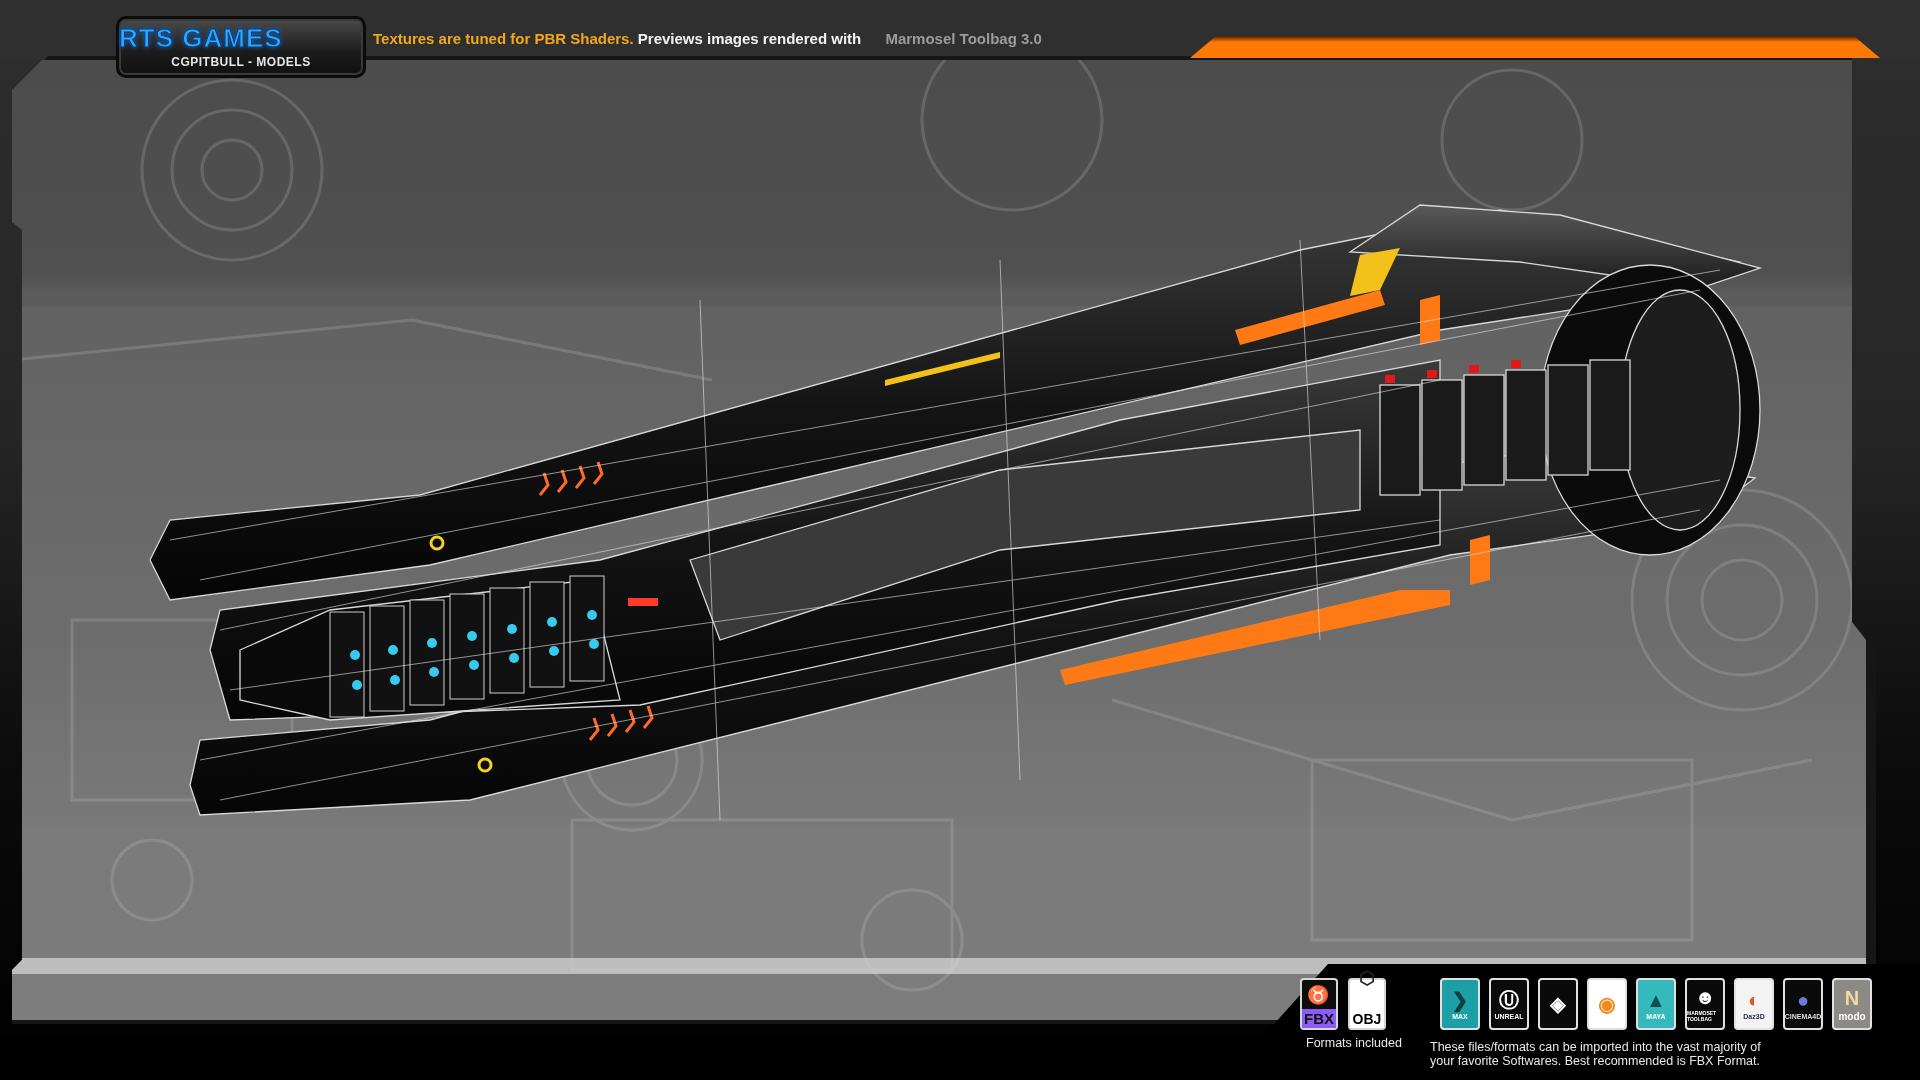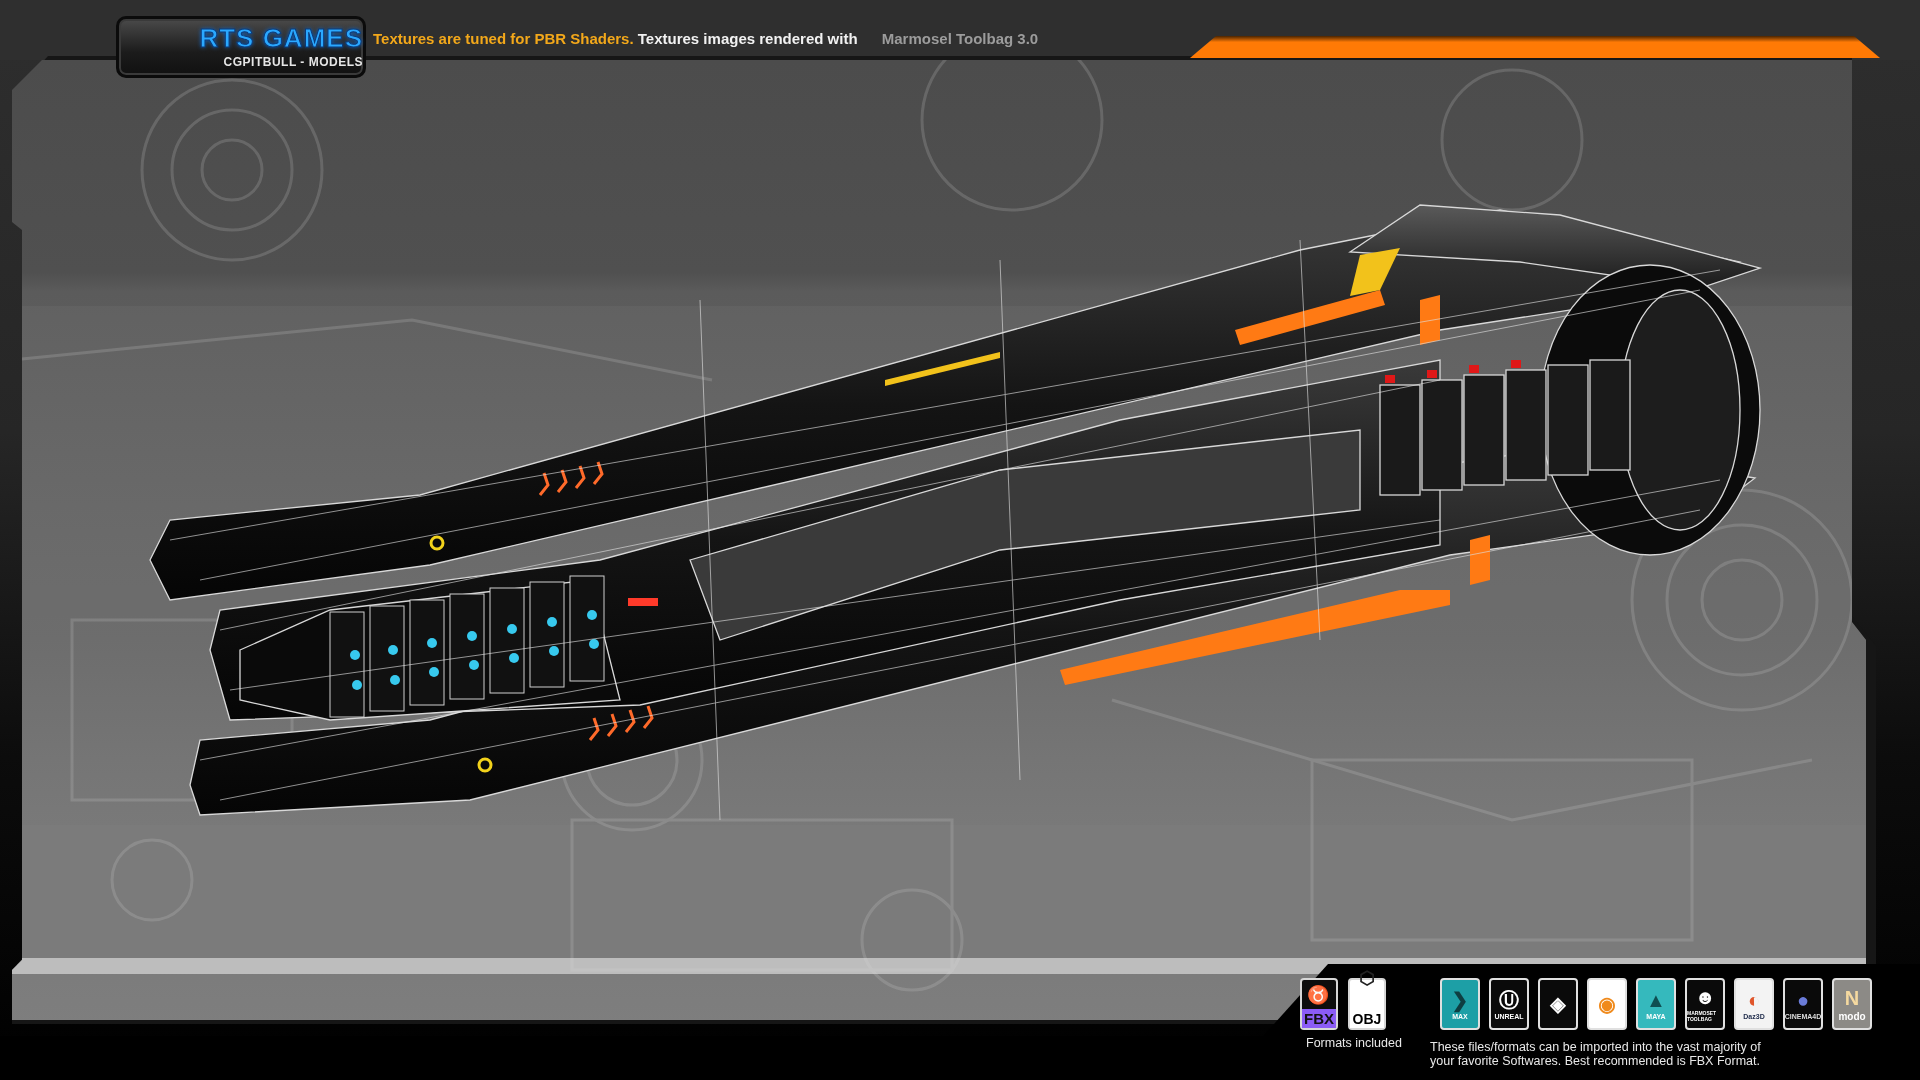--- a/index.html
+++ b/index.html
@@ -37,26 +37,26 @@
 
   
   .logo {
     position:absolute; left:116px; top:16px; width:244px; height:56px;
     border-radius:10px;
     background: linear-gradient(180deg, #4a4a4a 0%, #1b1b1b 60%, #111 100%);
     border:3px solid #0b0b0b; box-shadow: 0 0 0 2px #3a3a3a inset;
   }
   .logo-accent { position:absolute; left:190px; top:17px; width:150px; height:3px; background:#e6a519; }
   .logo-title {
-    position:absolute; left:0; top:4px; width:100%; text-align:right;
+    position:absolute; left:0; top:4px; width:100%; text-align:left;
     font-family:"Liberation Sans", sans-serif; font-weight:bold; font-size:26px; letter-spacing:1px;
     color:#2aa8ff; -webkit-text-stroke:1px #0a3a7a; text-shadow: 0 0 4px #0f6ad0;
   }
   .logo-sub {
-    position:absolute; left:0; top:36px; width:100%; text-align:right;
+    position:absolute; left:0; top:36px; width:100%; text-align:center;
     font-family:"Liberation Sans", sans-serif; font-size:12px; font-weight:bold; color:#e6e6e6; letter-spacing:0.5px;
   }
 
   .tagline {
     position:absolute; left:373px; top:30px; font-family:"Liberation Sans", sans-serif; font-weight:bold;
     font-size:15px; white-space:nowrap;
   }
   .tag-a { color:#f3a81a; }
   .tag-b { color:#f2f2f2; }
   .tag-c { color:#9c9c9c;margin-left:20px; }
@@ -235,21 +235,21 @@
   </g>
 </svg>
 
 <div class="logo-accent"></div>
 <div class="logo">
   <div class="logo-title">RTS GAMES</div>
   <div class="logo-sub">CGPITBULL - MODELS</div>
 </div>
 
 <div class="tagline">
-  <span class="tag-a">Textures are tuned for PBR Shaders.</span><span class="tag-b"> Textures images rendered with </span><span class="tag-c">Marmosel Toolbag 3.0</span>
+  <span class="tag-a">Textures are tuned for PBR Shaders.</span><span class="tag-b"> Previews images rendered with </span><span class="tag-c">Marmosel Toolbag 3.0</span>
 </div>
 
 <div class="orange-bar"></div>
 
 <div class="fmt" style="left:1300px;">
   <div class="glyph">♉</div>
   <div class="lab">FBX</div>
 </div>
 <div class="fmt" style="left:1348px; background:#fff;">
   <div class="glyph" style="color:#222;">⬡</div>

